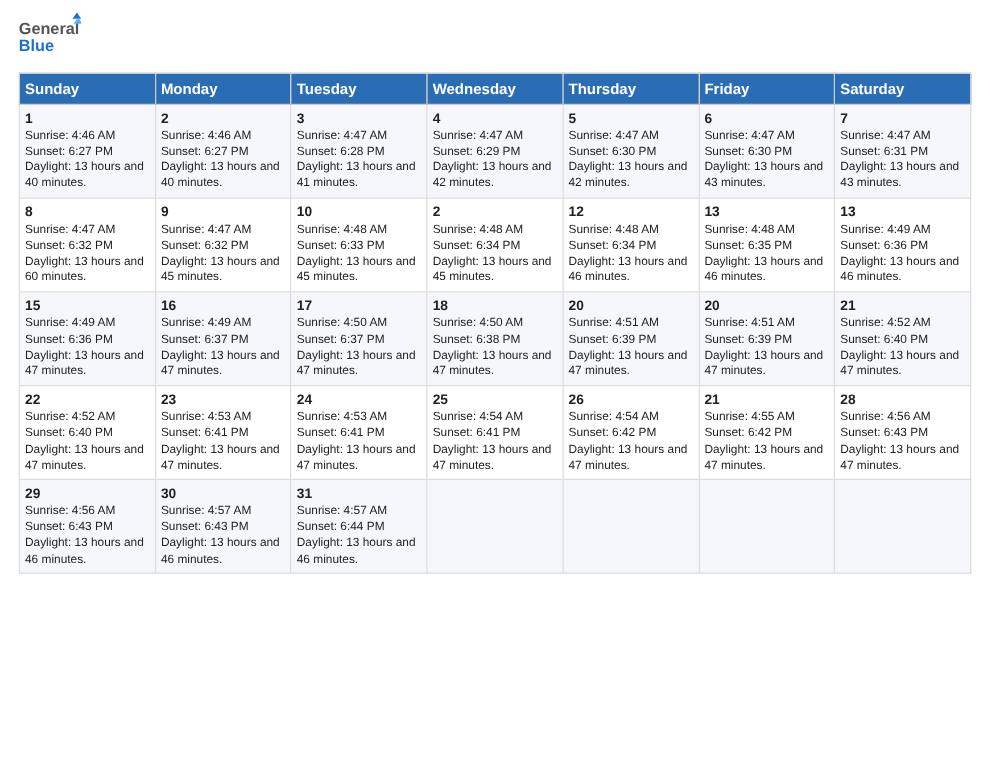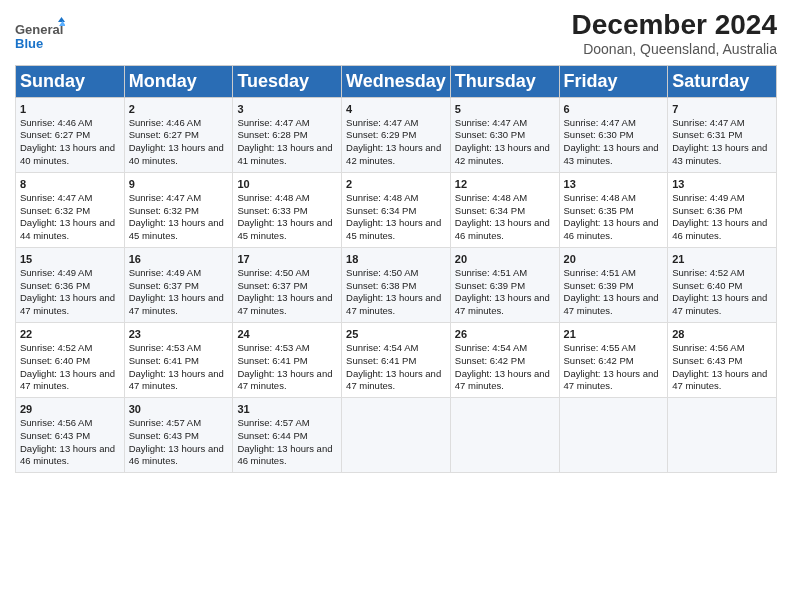--- a/index.html
+++ b/index.html
@@ -45,21 +45,21 @@
       width: 100%;
       border-collapse: collapse;
       table-layout: fixed;
     }
     thead tr {
       background: #2a6db5;
       color: #fff;
     }
     thead th {
       padding: 5px 4px;
-      font-size: 18px;
+      font-size: 12px;
       font-weight: bold;
       text-align: left;
       border: 1px solid #ccc;
     }
     tbody tr {
       vertical-align: top;
     }
     tbody tr:nth-child(odd) {
       background: #f5f7fa;
     }
@@ -88,24 +88,20 @@
 <div class="page">
   <div class="header">
     <div class="logo">
   <svg width="50" height="40" viewBox="0 0 50 40">
     <text x="0" y="17" font-size="13" font-weight="bold" font-family="Arial" fill="#555">General</text>
     <text x="0" y="31" font-size="13" font-weight="bold" font-family="Arial" fill="#1a73c9">Blue</text>
     <polygon points="43,5 50,5 46.5,0" fill="#1a73c9"></polygon>
     <polygon points="44,9 51,9 47.5,4" fill="#5aafff"></polygon>
   </svg>
 </div>
-    <div class="title-block">
-      <h1>December 2024</h1>
-      <h2>Doonan, Queensland, Australia</h2>
-    </div>
   </div>
 
   <table>
     <thead>
       <tr>
         <th>Sunday</th>
         <th>Monday</th>
         <th>Tuesday</th>
         <th>Wednesday</th>
         <th>Thursday</th>
@@ -117,21 +113,21 @@
     <tr>
           <td><span class="day-num">1</span><span>Sunrise: 4:46 AM</span><br><span>Sunset: 6:27 PM</span><br><span>Daylight: 13 hours and 40 minutes.</span></td>
           <td><span class="day-num">2</span><span>Sunrise: 4:46 AM</span><br><span>Sunset: 6:27 PM</span><br><span>Daylight: 13 hours and 40 minutes.</span></td>
           <td><span class="day-num">3</span><span>Sunrise: 4:47 AM</span><br><span>Sunset: 6:28 PM</span><br><span>Daylight: 13 hours and 41 minutes.</span></td>
           <td><span class="day-num">4</span><span>Sunrise: 4:47 AM</span><br><span>Sunset: 6:29 PM</span><br><span>Daylight: 13 hours and 42 minutes.</span></td>
           <td><span class="day-num">5</span><span>Sunrise: 4:47 AM</span><br><span>Sunset: 6:30 PM</span><br><span>Daylight: 13 hours and 42 minutes.</span></td>
           <td><span class="day-num">6</span><span>Sunrise: 4:47 AM</span><br><span>Sunset: 6:30 PM</span><br><span>Daylight: 13 hours and 43 minutes.</span></td>
           <td><span class="day-num">7</span><span>Sunrise: 4:47 AM</span><br><span>Sunset: 6:31 PM</span><br><span>Daylight: 13 hours and 43 minutes.</span></td>
         </tr>
         <tr>
-          <td><span class="day-num">8</span><span>Sunrise: 4:47 AM</span><br><span>Sunset: 6:32 PM</span><br><span>Daylight: 13 hours and 44 minutes.</span></td>
+          <td><span class="day-num">8</span><span>Sunrise: 4:47 AM</span><br><span>Sunset: 6:32 PM</span><br><span>Daylight: 13 hours and 60 minutes.</span></td>
           <td><span class="day-num">9</span><span>Sunrise: 4:47 AM</span><br><span>Sunset: 6:32 PM</span><br><span>Daylight: 13 hours and 45 minutes.</span></td>
           <td><span class="day-num">10</span><span>Sunrise: 4:48 AM</span><br><span>Sunset: 6:33 PM</span><br><span>Daylight: 13 hours and 45 minutes.</span></td>
           <td><span class="day-num">2</span><span>Sunrise: 4:48 AM</span><br><span>Sunset: 6:34 PM</span><br><span>Daylight: 13 hours and 45 minutes.</span></td>
           <td><span class="day-num">12</span><span>Sunrise: 4:48 AM</span><br><span>Sunset: 6:34 PM</span><br><span>Daylight: 13 hours and 46 minutes.</span></td>
           <td><span class="day-num">13</span><span>Sunrise: 4:48 AM</span><br><span>Sunset: 6:35 PM</span><br><span>Daylight: 13 hours and 46 minutes.</span></td>
           <td><span class="day-num">13</span><span>Sunrise: 4:49 AM</span><br><span>Sunset: 6:36 PM</span><br><span>Daylight: 13 hours and 46 minutes.</span></td>
         </tr>
         <tr>
           <td><span class="day-num">15</span><span>Sunrise: 4:49 AM</span><br><span>Sunset: 6:36 PM</span><br><span>Daylight: 13 hours and 47 minutes.</span></td>
           <td><span class="day-num">16</span><span>Sunrise: 4:49 AM</span><br><span>Sunset: 6:37 PM</span><br><span>Daylight: 13 hours and 47 minutes.</span></td>

